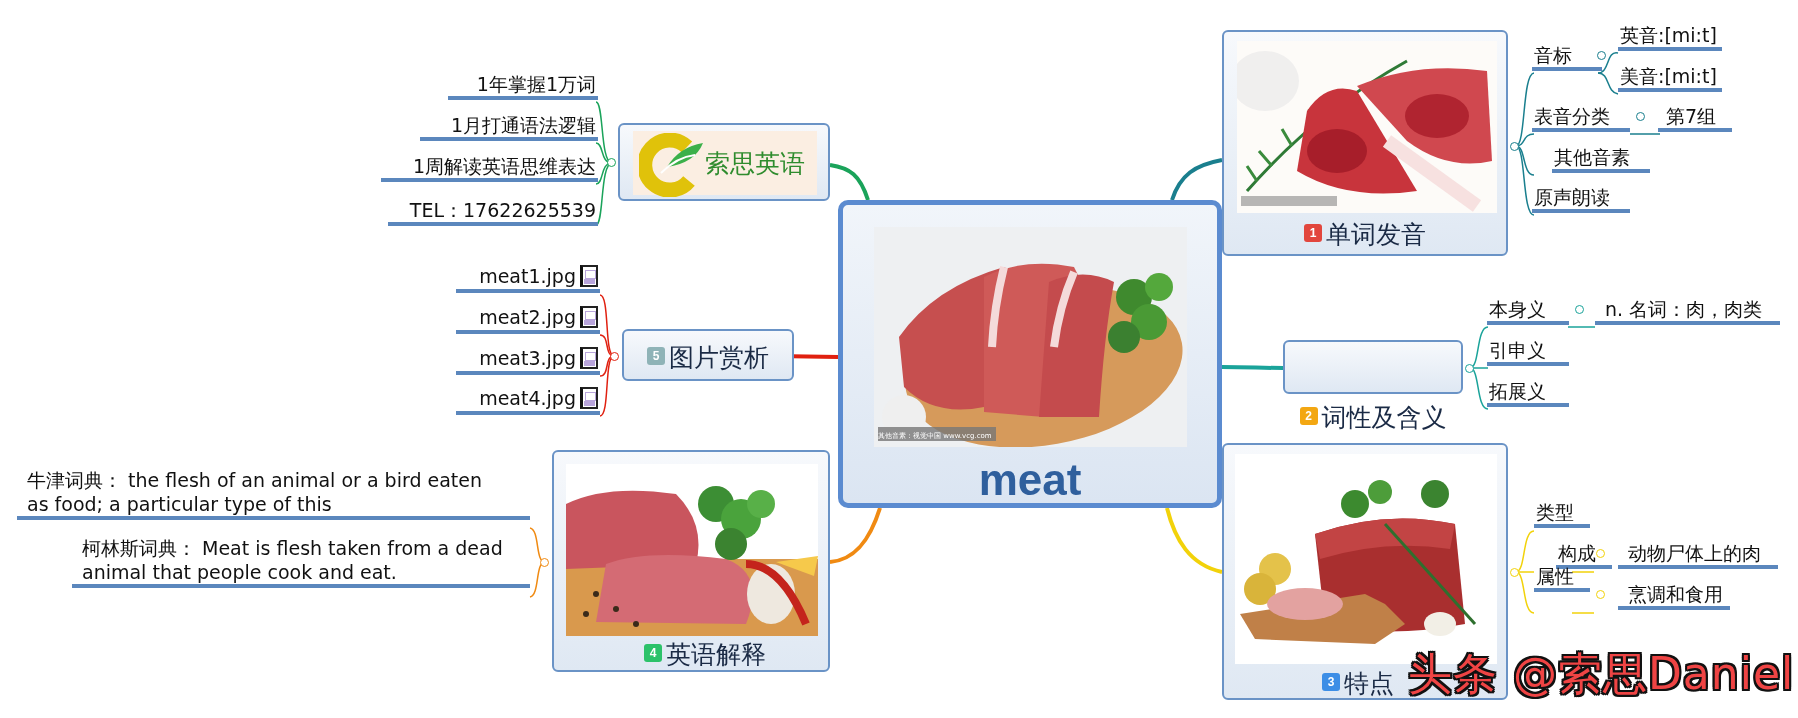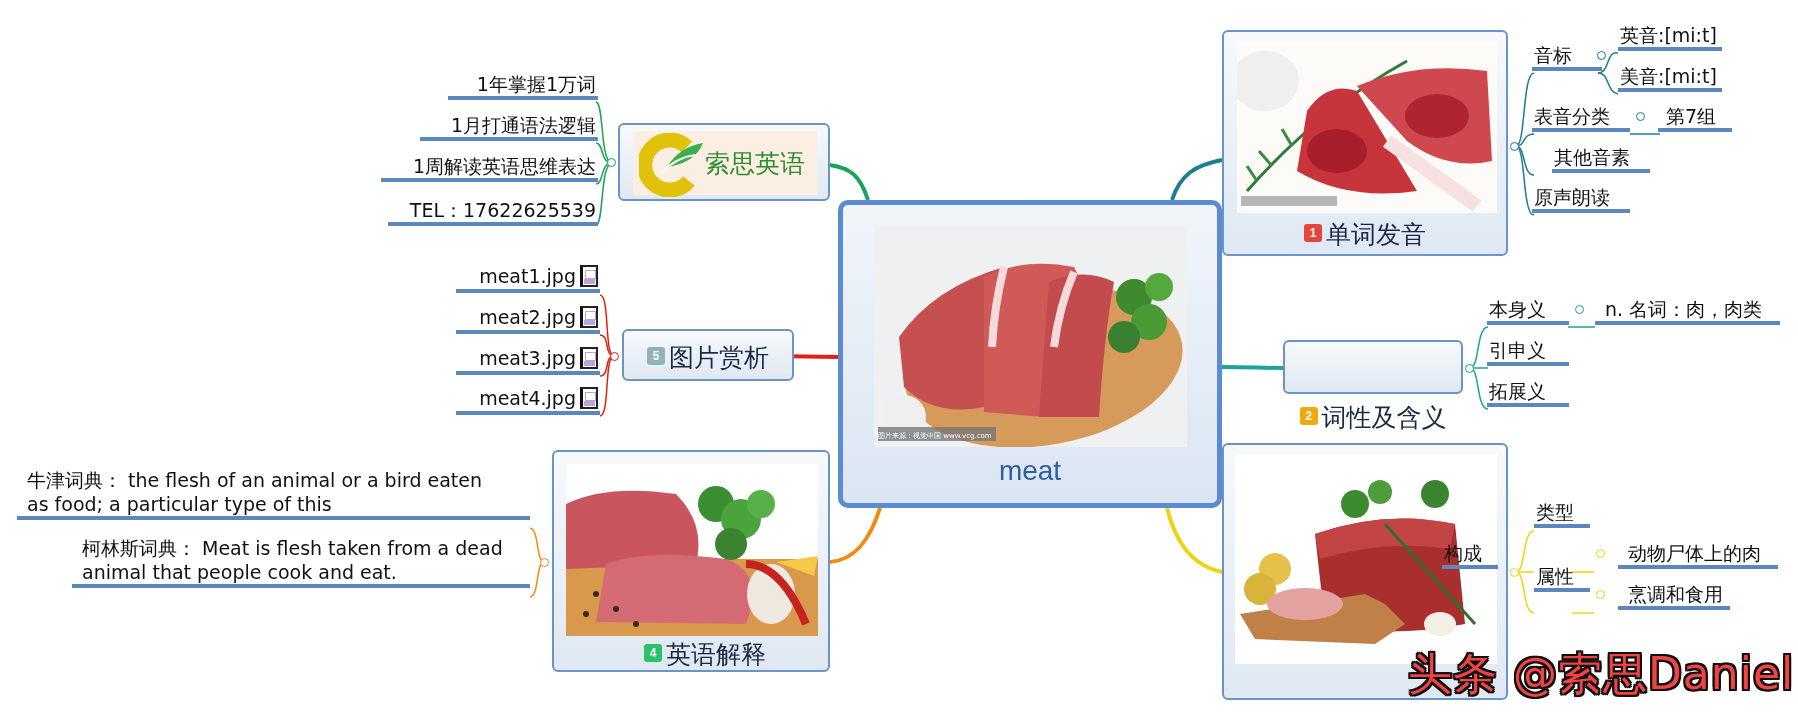--- a/index.html
+++ b/index.html
@@ -87,22 +87,22 @@
       <path d="M175 55 Q 210 40 240 55 Q 230 110 225 190 L 165 190 Z" fill="#c44b4d"></path>
       <path d="M130 40 Q 120 80 118 120" stroke="#f4dada" stroke-width="8" fill="none"></path>
       <path d="M200 45 Q 185 80 180 120" stroke="#f4dada" stroke-width="8" fill="none"></path>
       <circle cx="260" cy="70" r="18" fill="#3f8a2e"></circle>
         <circle cx="275" cy="95" r="18" fill="#4a9a35"></circle>
       <circle cx="250" cy="110" r="16" fill="#3b8030"></circle>
         <circle cx="285" cy="60" r="14" fill="#54a83c"></circle>
       <rect x="4" y="200" width="118" height="14" fill="#777" opacity="0.8"></rect>
     </svg>
   </div>
-  <div style="position:absolute; left:35px; top:226px; font-size:7px; color:#fff;">图片来源：视觉中国 www.vcg.com</div>
-  <div class="title" style="top:250px; font-size:28px; font-weight:normal; color:#2f5f9d; font-family:'Liberation Sans',sans-serif;">meat</div>
+  <div style="position:absolute; left:35px; top:226px; font-size:7px; color:#fff;">其他音素：视觉中国 www.vcg.com</div>
+  <div class="title" style="top:250px; font-size:44px; font-weight:bold; color:#2f5f9d; font-family:'Liberation Sans',sans-serif;">meat</div>
 </div>
 
 <div class="topic" style="left:618px; top:123px; width:212px; height:78px;">
   <div style="position:absolute; left:13px; top:6px; width:184px; height:64px; background:#fbeee2;">
     <svg width="70" height="64" viewBox="0 0 70 64" style="position:absolute; left:6px; top:2px;">
       <path d="M48 14 A 25 25 0 1 0 50 48" stroke="#e0c20a" stroke-width="15" fill="none"></path>
       <path d="M28 34 Q 40 14 64 10 Q 56 30 28 34 Z" fill="#3bb04a"></path>
       <path d="M22 40 Q 38 24 56 22" stroke="#fff" stroke-width="2" fill="none"></path>
     </svg>
     <span style="position:absolute; left:72px; top:16px; font-size:25px; color:#2f8c2e;">索思英语</span>
@@ -217,24 +217,27 @@
         <circle cx="145" cy="38" r="12" fill="#4d9d3a"></circle>
       <circle cx="200" cy="40" r="14" fill="#3b8430"></circle>
       <path d="M150 70 L 240 170" stroke="#2e6f2e" stroke-width="3"></path>
       <circle cx="40" cy="115" r="16" fill="#e4c24a"></circle>
         <circle cx="25" cy="135" r="16" fill="#d9b43a"></circle>
       <path d="M5 160 L 130 140 L 150 150 L 170 170 L 140 190 L 20 185 Z" fill="#c08048"></path>
       <ellipse cx="70" cy="150" rx="38" ry="16" fill="#e3a2a0"></ellipse>
       <ellipse cx="205" cy="170" rx="16" ry="12" fill="#f2efe6"></ellipse>
     </svg>
   </div>
+  <div class="title" style="top:222px; text-align:left; left:98px;">
+    <span class="badge" style="background:#3d8ee6;">3</span><span>特点</span>
+  </div>
 </div>
 <div class="collapse" style="left:1510px; top:568px; border-color:#f2d20a; color:#f2d20a;"></div>
 
 <div class="leaf l" style="left:1534px; top:500px; width:56px;">类型</div>
-<div class="leaf l" style="left:1442px; top:541px; width:56px;">构成</div>
+<div class="leaf l" style="left:1556px; top:541px; width:56px;">构成</div>
 <div class="collapse" style="left:1596px; top:549px; border-color:#f2d20a; color:#f2d20a;"></div>
 <div class="leaf l" style="left:1618px; top:541px; width:160px; padding-left:10px;">动物尸体上的肉</div>
 <div class="leaf l" style="left:1534px; top:564px; width:56px;">属性</div>
 <div class="collapse" style="left:1596px; top:590px; border-color:#f2d20a; color:#f2d20a;"></div>
 <div class="leaf l" style="left:1618px; top:582px; width:112px; padding-left:10px;">烹调和食用</div>
 
 <div class="watermark" style="left:1408px; top:645px;">头条 @索思Daniel</div>
 
 </body></html>

